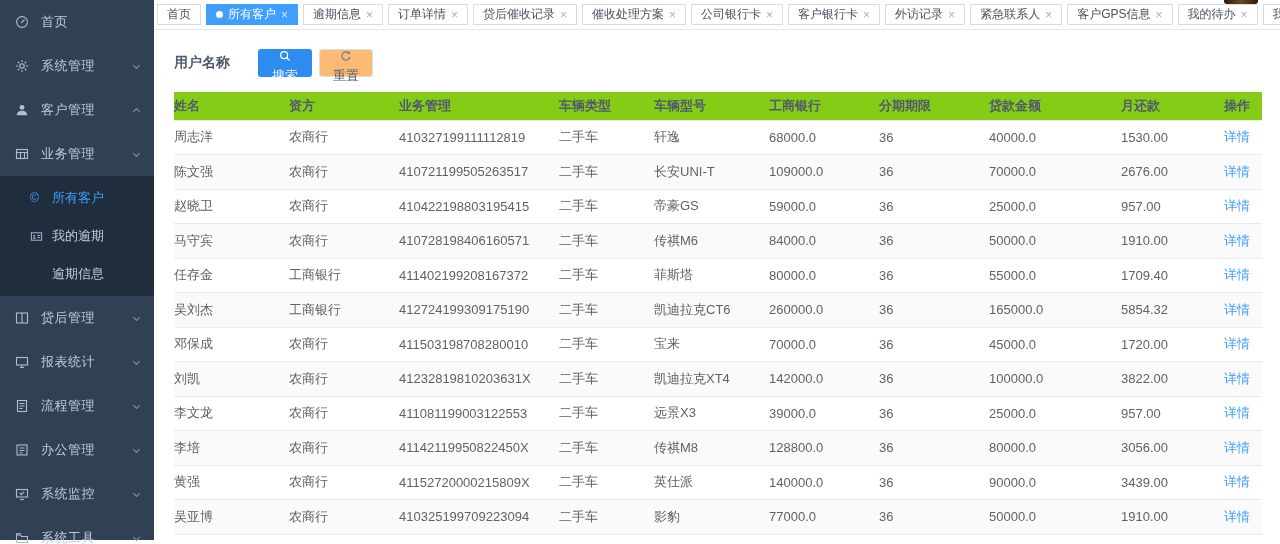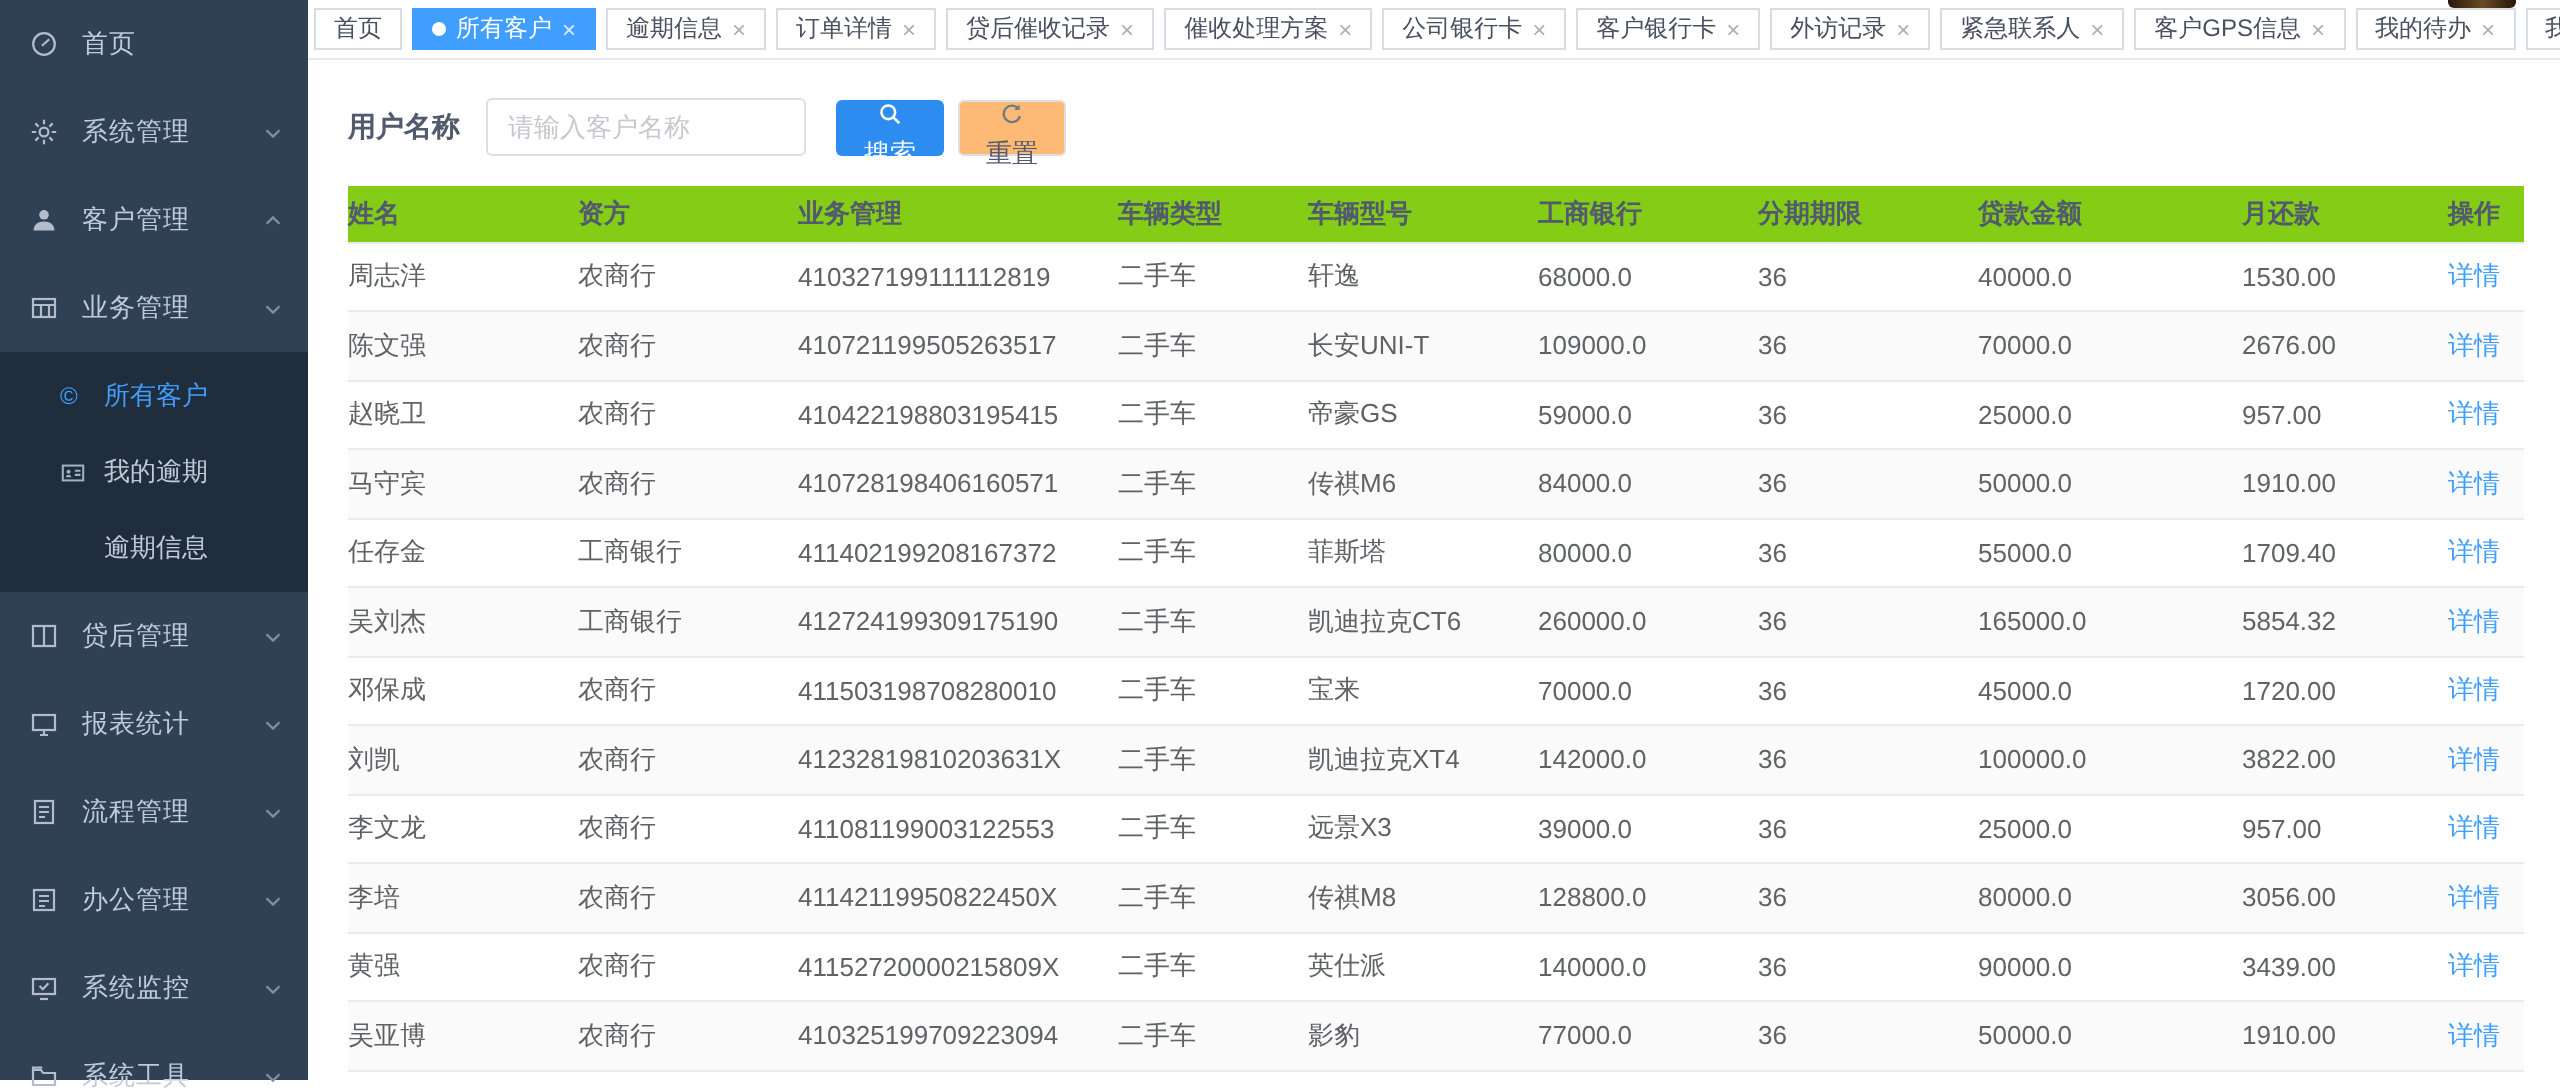--- a/index.html
+++ b/index.html
@@ -285,21 +285,20 @@
         <div class="tab">
           <span>我的流程</span>
         </div>
       </div>
     <div class="avatar-sliver"></div>
 
     <div class="content">
 
       <div class="search-row">
         <span class="search-label">用户名称</span>
-        <input class="search-input" placeholder="请输入客户名称" style="">
         <button class="btn btn-primary">
           <span style="display:inline-flex">
             <svg viewBox="0 0 14 14">
                 <circle cx="6" cy="6" r="4" fill="none" stroke="#fff" stroke-width="1.5"></circle>
                 <path d="M9 9l3.4 3.4" stroke="#fff" stroke-width="1.5"></path>
               </svg>
           </span>
           <span>搜索</span>
         </button>
         <button class="btn btn-default">

